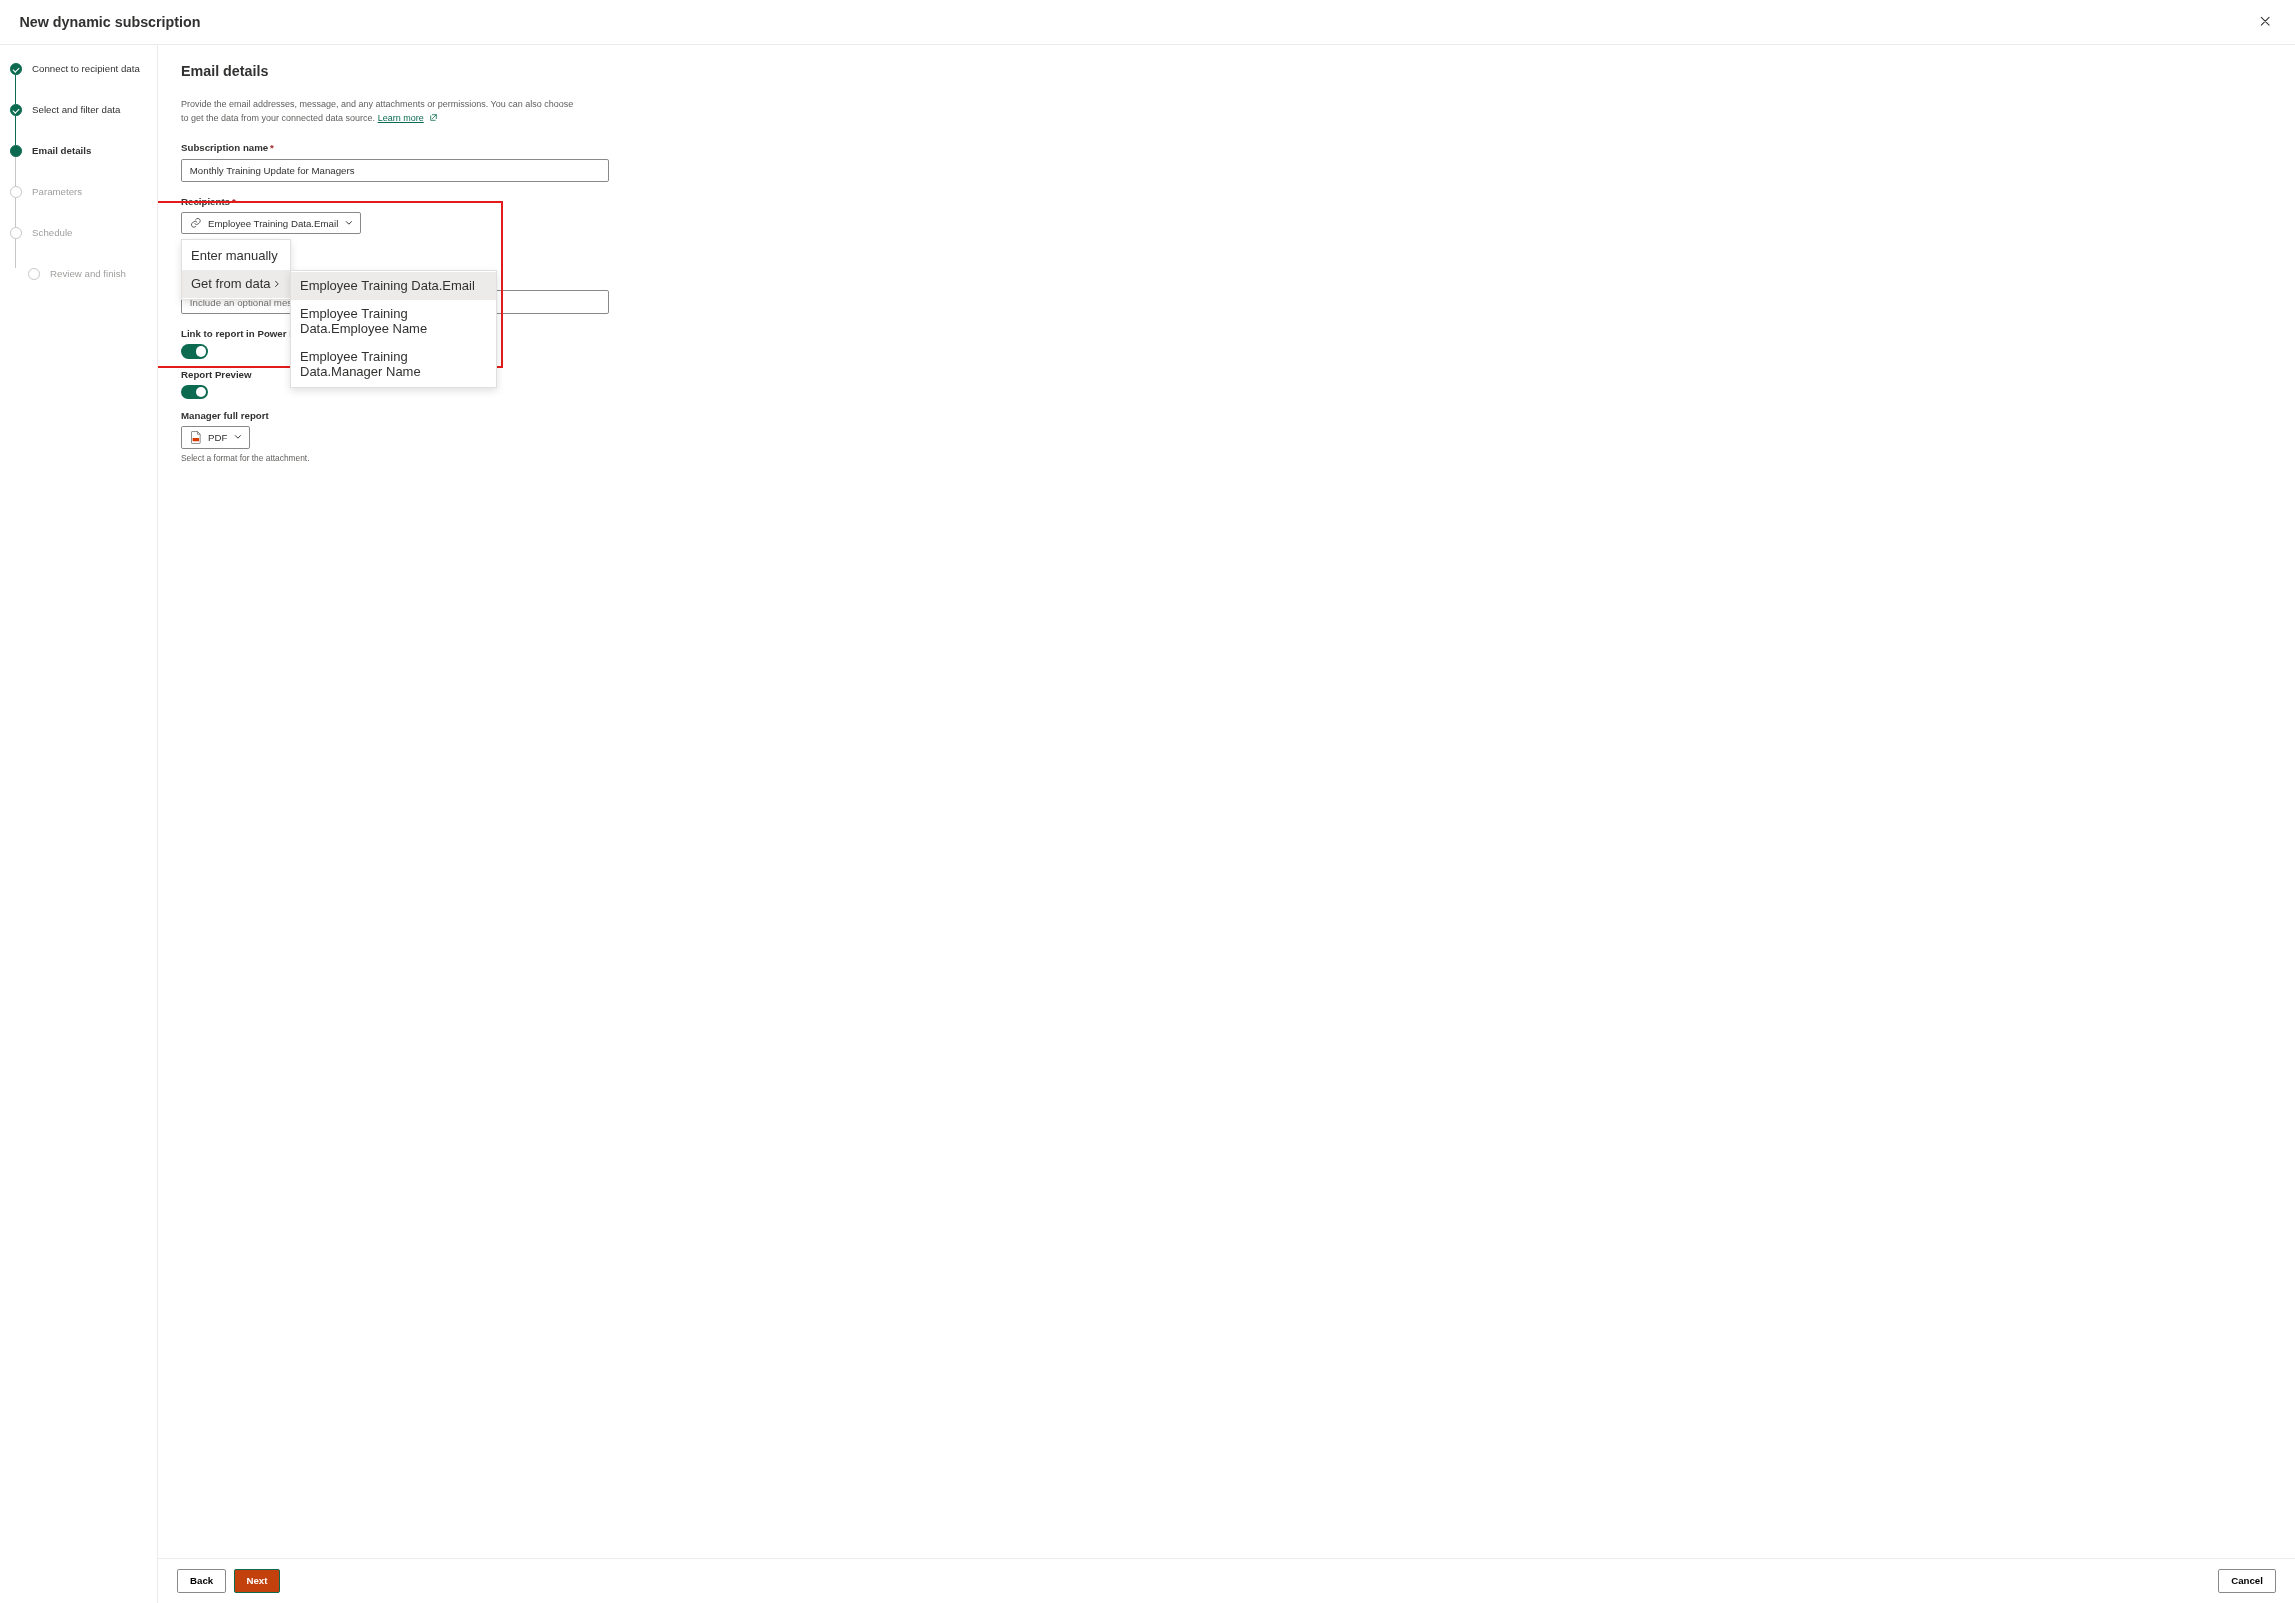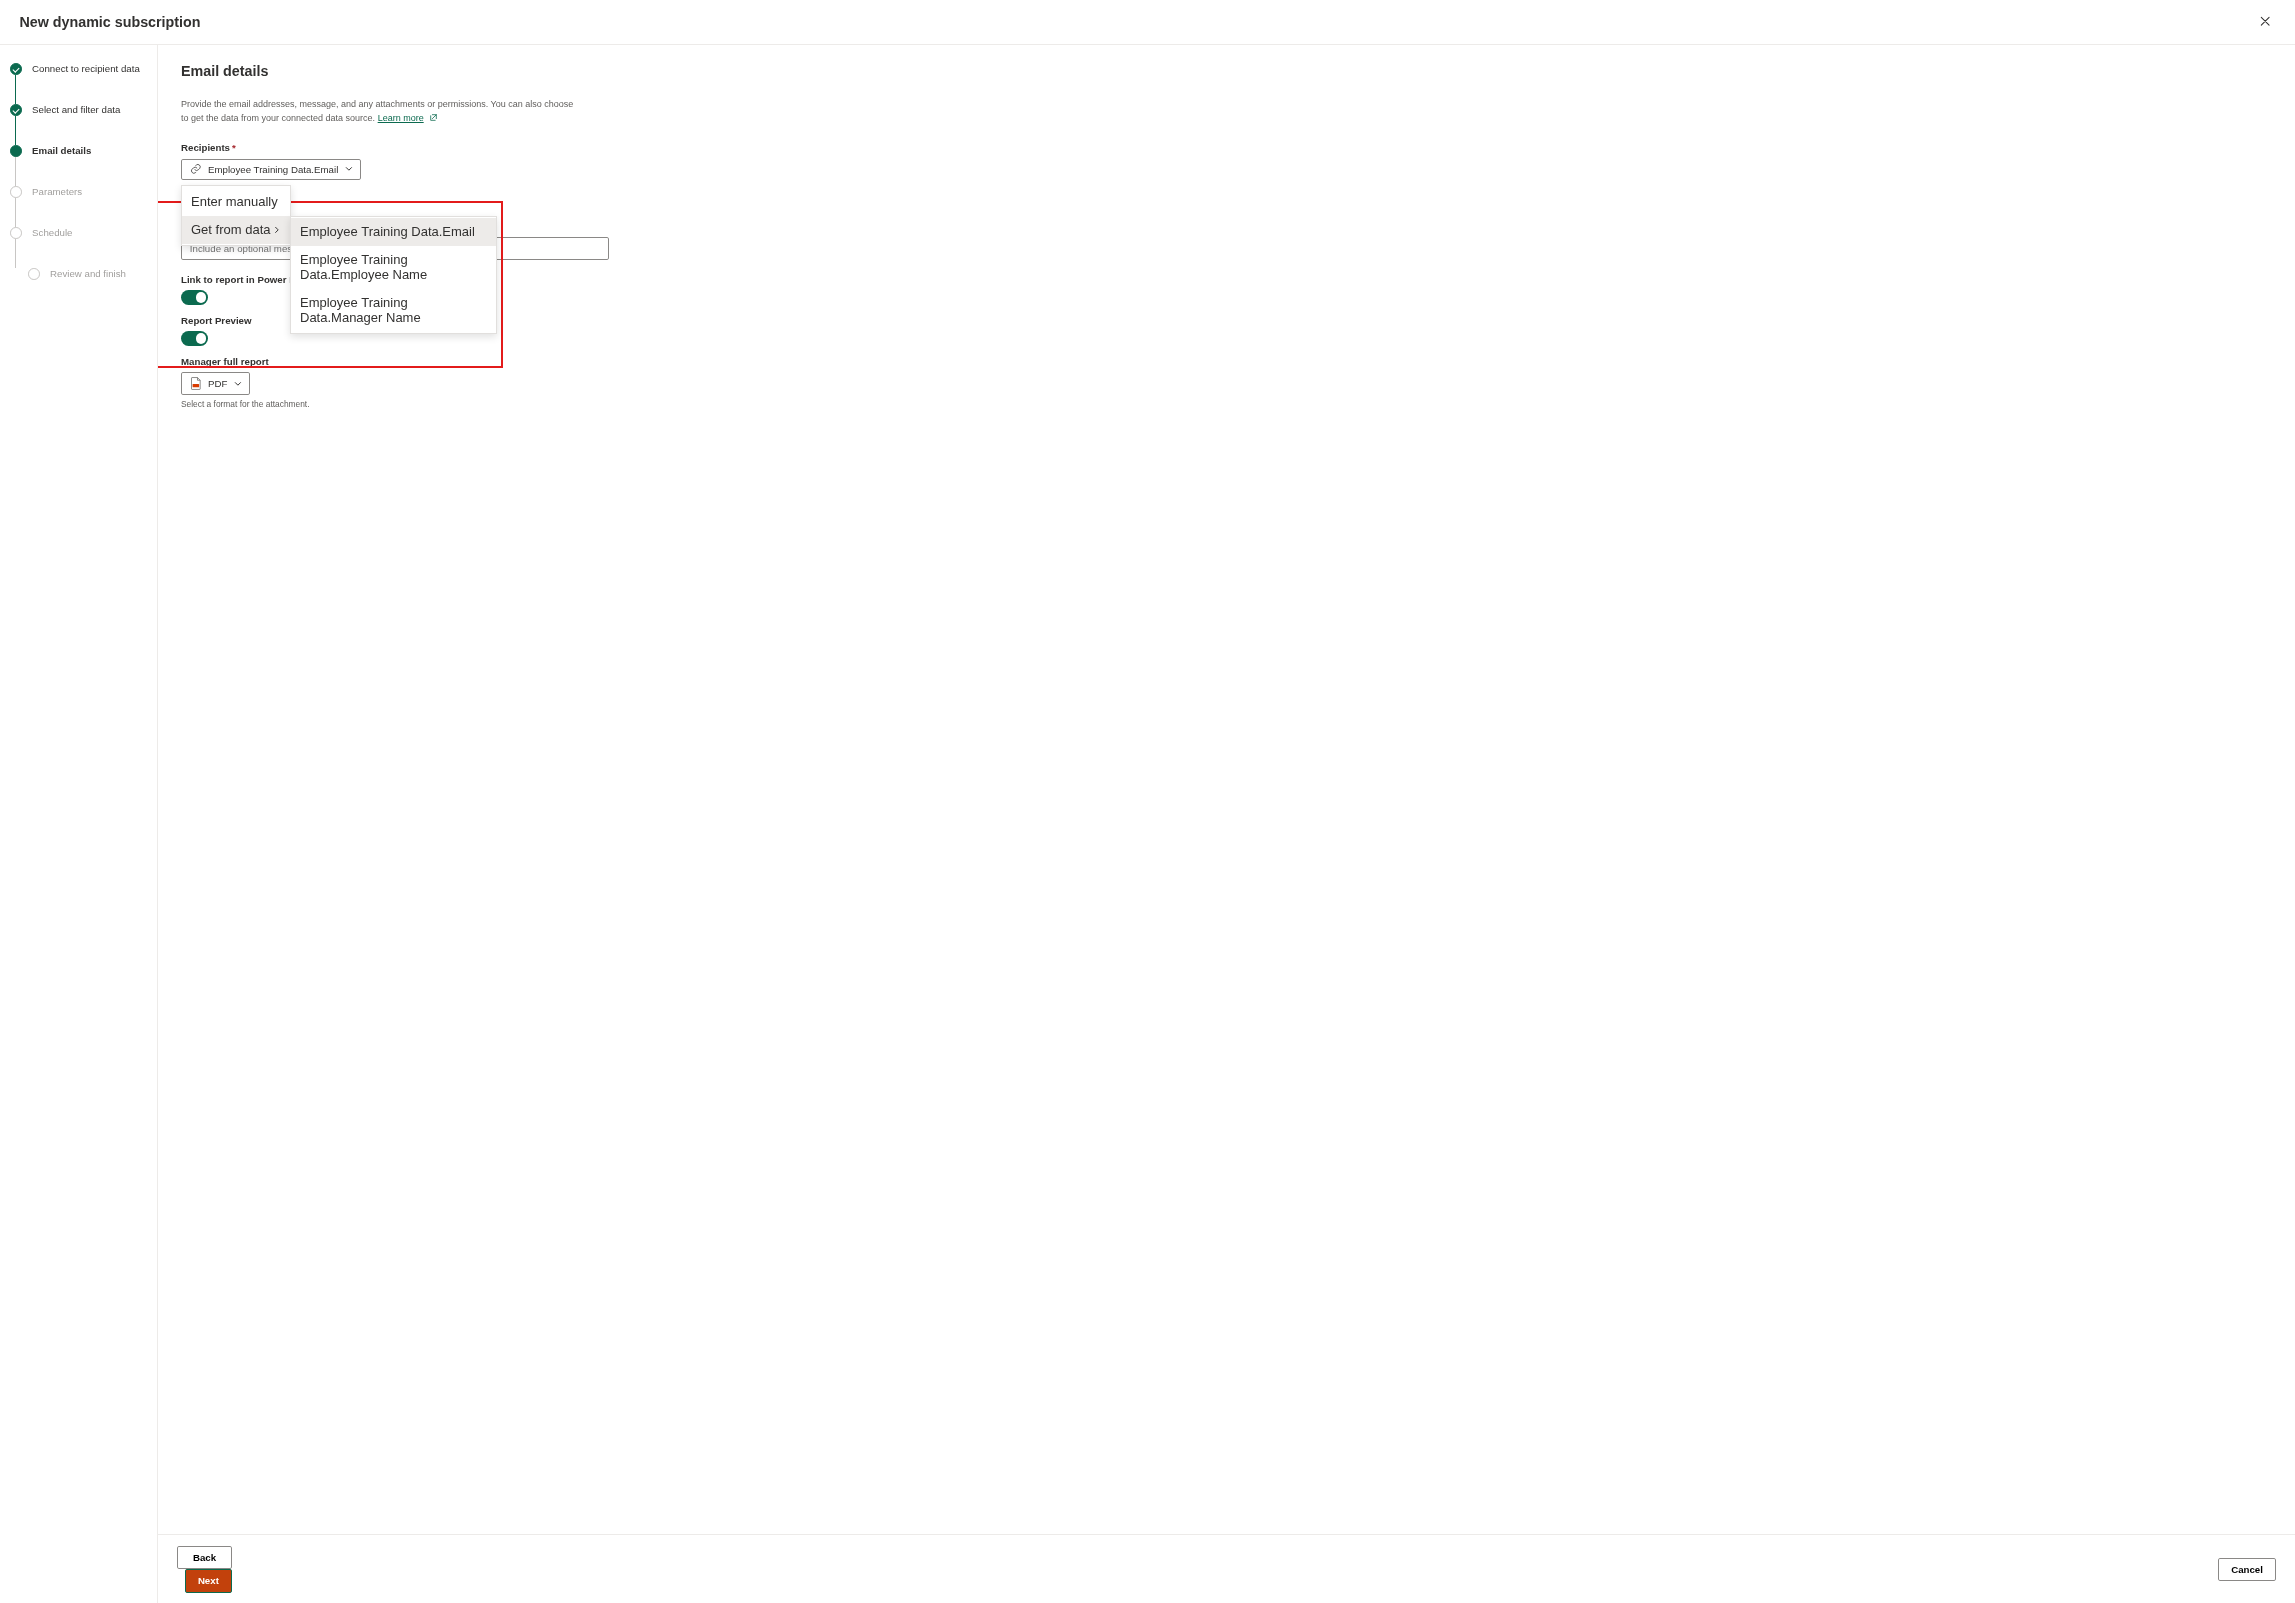--- a/index.html
+++ b/index.html
@@ -231,21 +231,21 @@
     font-size: 9.7px;
     cursor: pointer;
     font-weight: 600;
   }
   .btn.primary {
     background: #c2410c;
     border-color: #0b6a4f;
     color: #fff;
     margin-left: 7.8px;
   }
-  .footer-left { display: flex; flex-direction: column; }
+  .footer-left { display: flex; }
 </style>
 </head>
 <body>
 
 <div class="dialog">
   <div class="header">
     <h1>New dynamic subscription</h1>
     <button class="close-btn">
       <svg viewBox="0 0 16 16" width="10.4" height="10.4">
           <path d="M2 2 L14 14 M14 2 L2 14" stroke="#323130" stroke-width="1.6" stroke-linecap="round"></path>
@@ -293,20 +293,26 @@
 
         <h2>Email details</h2>
         <p class="desc">
           <span>Provide the email addresses, message, and any attachments or permissions. You can also choose to get the data from your connected data source.</span>
           <a href="#"><span>Learn more</span></a>
           <svg class="ext-icon" viewBox="0 0 16 16">
               <path d="M6 3h7v7M13 3 6 10M11 13H3V5" fill="none" stroke="#0b6a4f" stroke-width="1.4" stroke-linecap="round" stroke-linejoin="round"></path>
             </svg>
         </p>
 
+        <div class="field">
+          <label class="field-label">
+            <span>Subscription name</span><span class="req">*</span>
+          </label>
+          <input class="text-input" type="text" value="Monthly Training Update for Managers" style="">
+        </div>
 
         <div class="highlight-box" style="left:-5.2px; top:156px; width:350px; height:167px;"></div>
 
         <div class="field" style="position:relative;">
           <label class="field-label">
             <span>Recipients</span><span class="req">*</span>
           </label>
           <div class="pill-select">
             <svg class="link-icon" viewBox="0 0 24 24">
                 <path d="M10 14a5 5 0 0 0 7 0l3-3a5 5 0 0 0-7-7l-1 1M14 10a5 5 0 0 0-7 0l-3 3a5 5 0 0 0 7 7l1-1" fill="none" stroke="#323130" stroke-width="1.6" stroke-linecap="round"></path>

